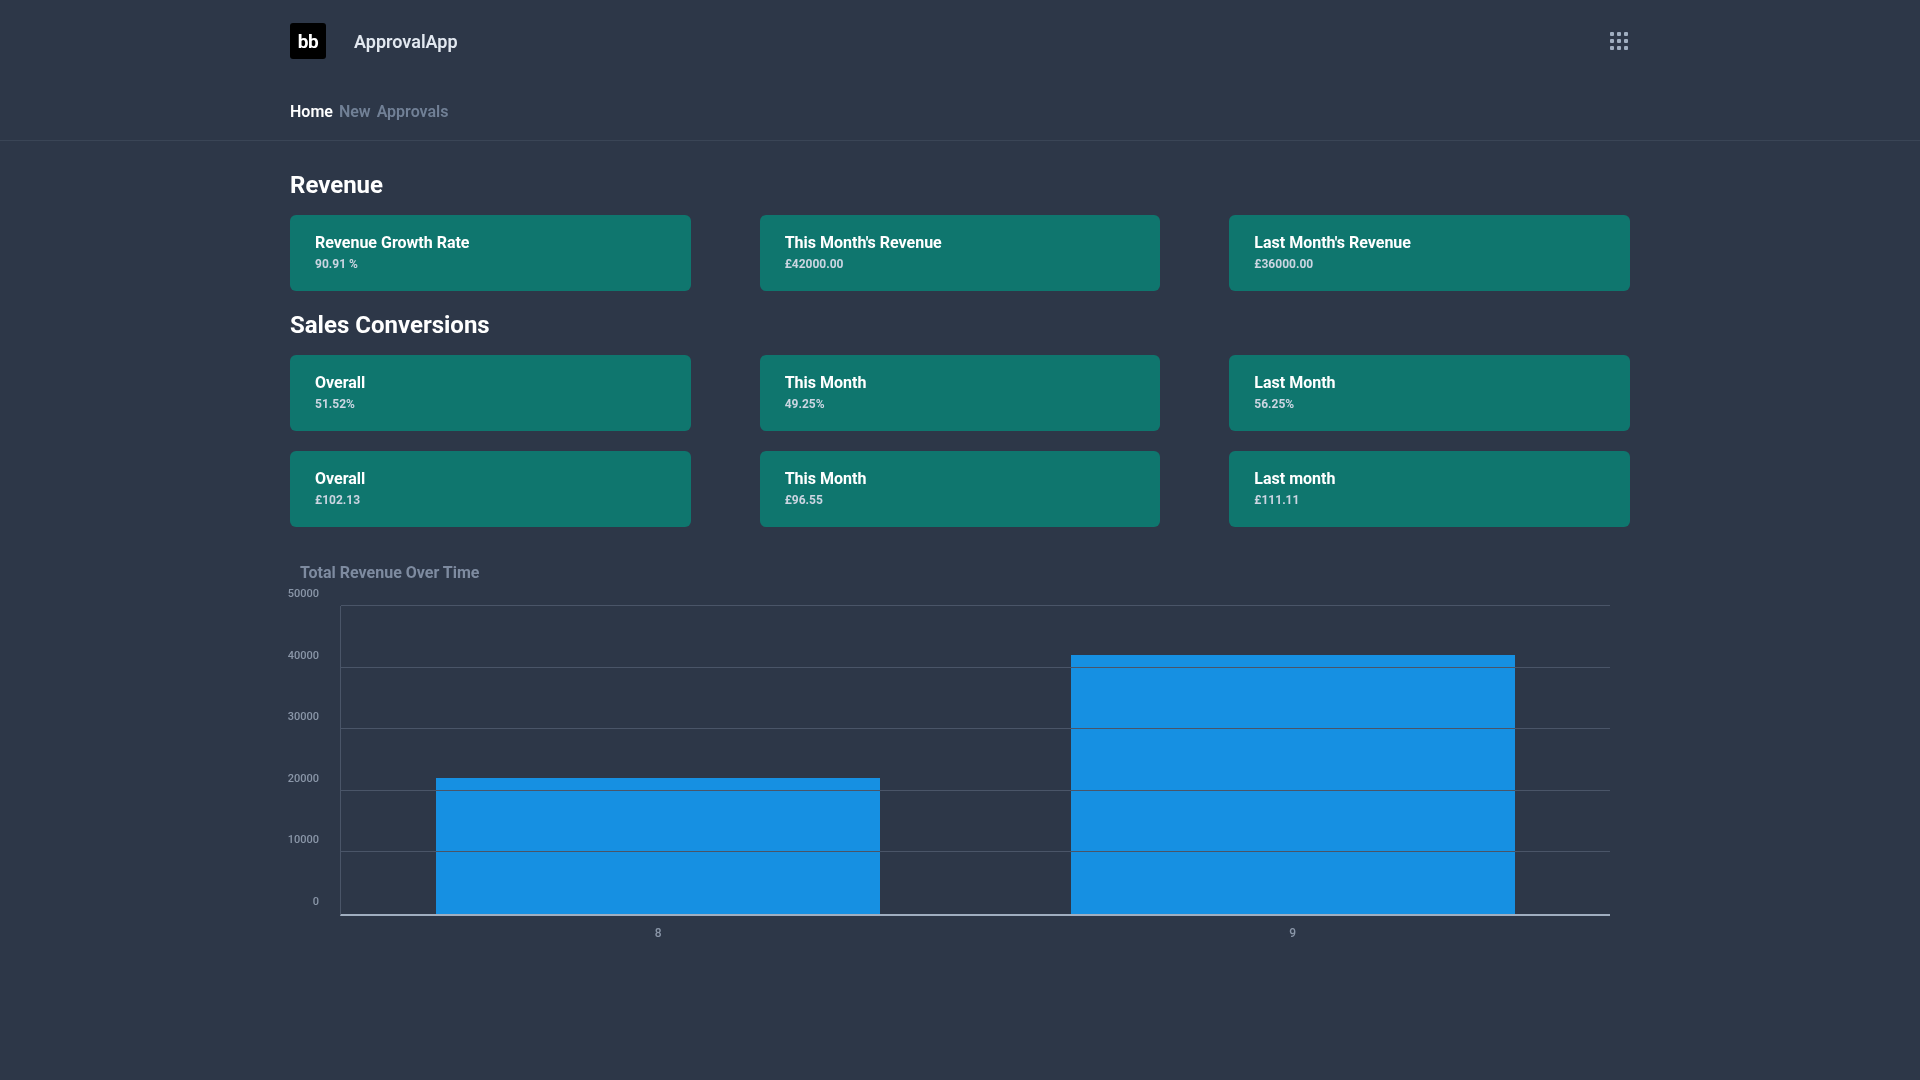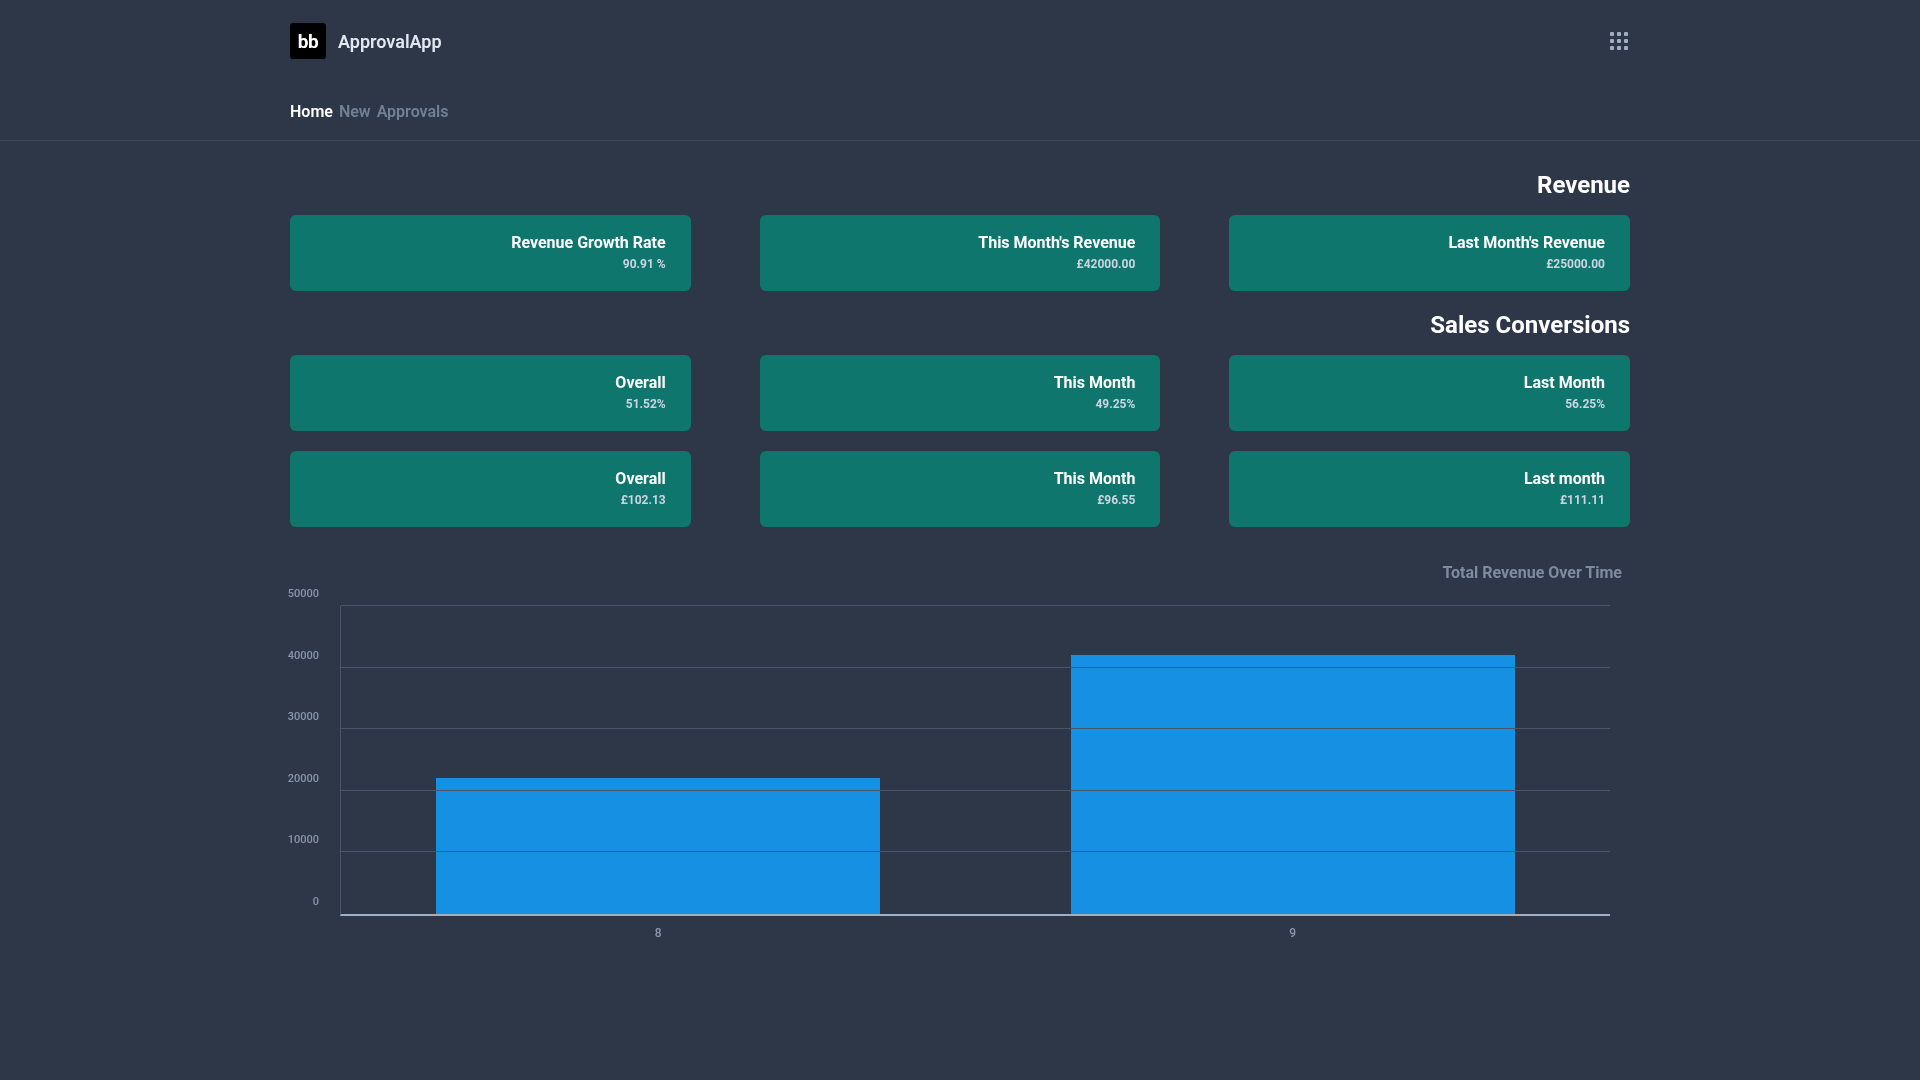--- a/index.html
+++ b/index.html
@@ -14,21 +14,21 @@
   .header {
     display: flex;
     align-items: center;
     justify-content: space-between;
     padding: 0 292px 0 290px;
     height: 82px;
   }
   .brand {
     display: flex;
     align-items: center;
-    gap: 12px;
+    gap: 28px;
   }
   .logo {
     width: 36px;
     height: 36px;
     background: #000;
     color: #fff;
     font-weight: 700;
     font-size: 19px;
     display: flex;
     align-items: center;
@@ -64,21 +64,20 @@
   .nav a {
     font-size: 16px;
     font-weight: 600;
     color: #718096;
     text-decoration: none;
     cursor: pointer;
   }
   .nav a.active { color: #fff; }
   .main {
     padding: 30px 290px 0 290px;
-    text-align: right;
   }
   .section-title {
     font-size: 24px;
     font-weight: 700;
     color: #fff;
     margin-bottom: 16px;
     margin-top: 0;
   }
   .section-title:first-child { margin-top: 0; }
   .card-row {
@@ -105,21 +104,21 @@
   }
   .chart-wrap {
     margin-top: 36px;
     padding: 0 8px;
   }
   .chart-title {
     font-size: 16px;
     font-weight: 700;
     color: #7e8ba0;
     margin-bottom: 24px;
-    margin-left: 17px;
+    margin-left: 2px;
   }
   .chart {
     position: relative;
     height: 340px;
     margin-left: 42px;
   }
   .plot {
     position: absolute;
     left: 0; right: 12px; top: 0; bottom: 30px;
     border-left: 1px solid #4a5568;
@@ -202,21 +201,21 @@
     <div class="card">
       <div class="card-title">Revenue Growth Rate</div>
       <div class="card-value">90.91 %</div>
     </div>
     <div class="card">
       <div class="card-title">This Month's Revenue</div>
       <div class="card-value">£42000.00</div>
     </div>
     <div class="card">
       <div class="card-title">Last Month's Revenue</div>
-      <div class="card-value">£25000.00</div>
+      <div class="card-value">£36000.00</div>
     </div>
   </div>
 
   <div class="section-title">Sales Conversions</div>
   <div class="card-row">
     <div class="card">
       <div class="card-title">Overall</div>
       <div class="card-value">51.52%</div>
     </div>
     <div class="card">

